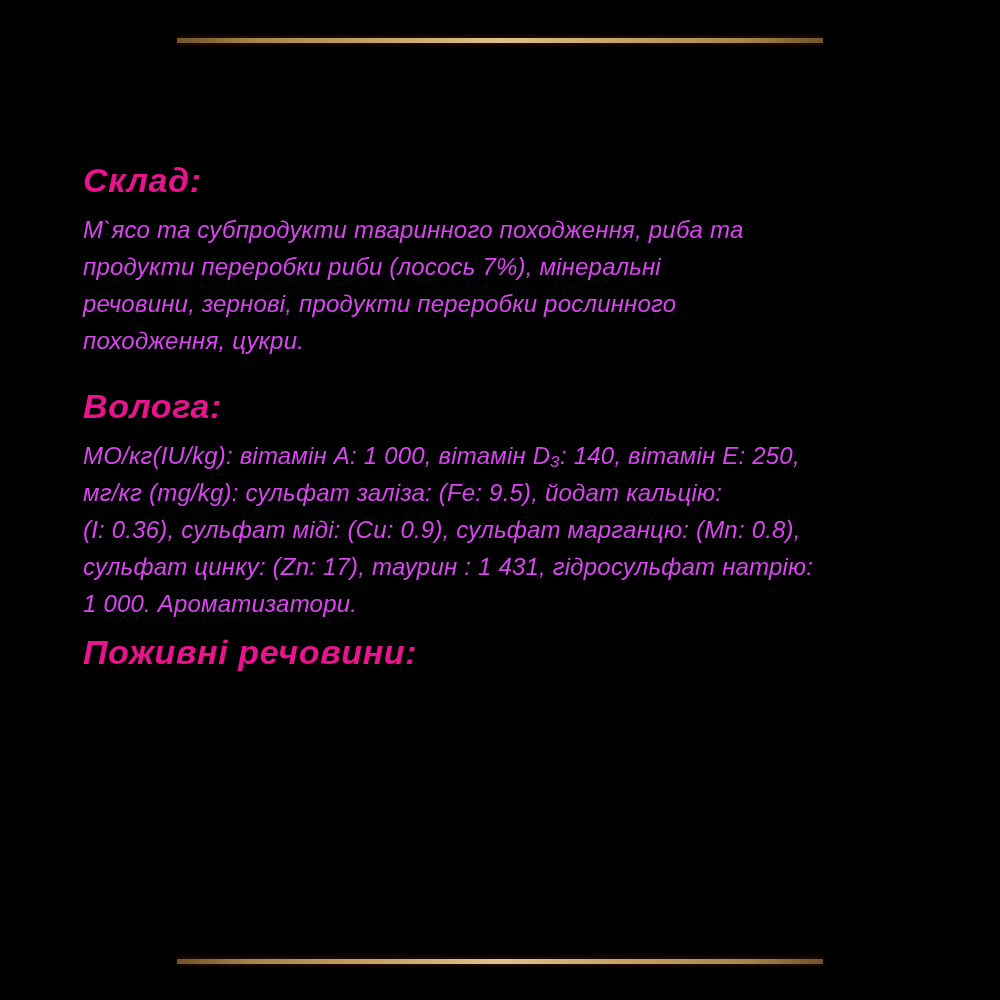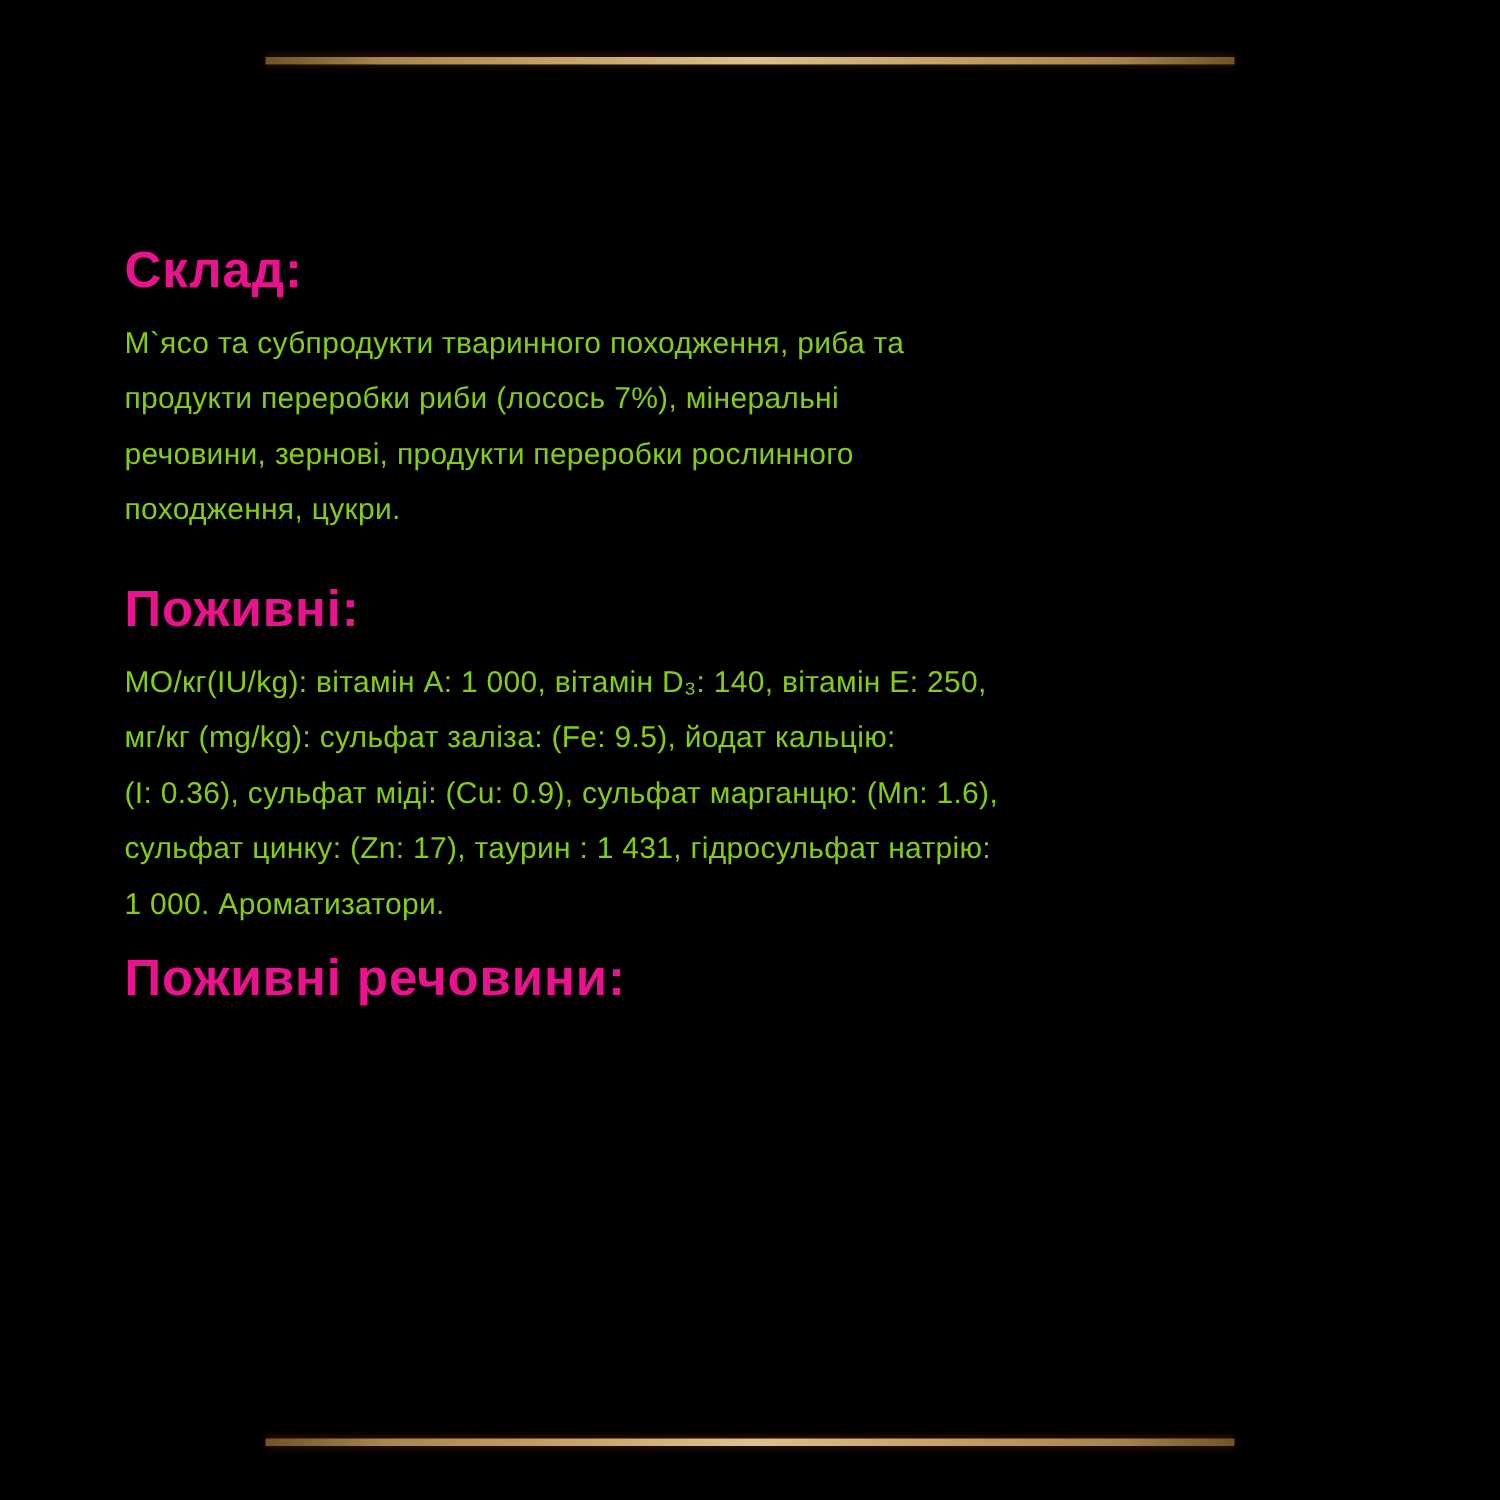--- a/index.html
+++ b/index.html
@@ -7,20 +7,21 @@
     padding: 0;
     background: #000;
   }
   .canvas {
     position: relative;
     width: 1000px;
     height: 1000px;
     background: #000000;
     overflow: hidden;
     font-family: "Liberation Sans", sans-serif;
+    font-style: italic;
   }
   .gold-bar {
     position: absolute;
     left: 177px;
     width: 646px;
     height: 5px;
     background: linear-gradient(90deg,
       #6e5427 0%, #a8854a 12%, #c5a163 30%, #ddc289 50%,
       #c5a163 70%, #a8854a 88%, #6e5427 100%);
     box-shadow: 0 -2px 4px rgba(70, 25, 10, 0.55), 0 2px 4px rgba(70, 25, 10, 0.55);
@@ -40,47 +41,47 @@
   .section h2 {
     margin: 0 0 10px 0;
     font-size: 34px;
     line-height: 41px;
     font-weight: bold;
     letter-spacing: 0.6px;
     color: #e8138d;
   }
   .section p {
     margin: 0;
-    font-size: 20px;
+    font-size: 24px;
     line-height: 37px;
     letter-spacing: 0.2px;
-    color: #84cc16;
+    color: #d946ef;
     white-space: pre-line;
   }
 </style>
 </head>
 <body>
 
 <div class="canvas">
 
   <div class="gold-bar top"></div>
 
   <div class="section s1">
     <h2>Склад:</h2>
     <p>М`ясо та субпродукти тваринного походження, риба та
 продукти переробки риби (лосось 7%), мінеральні
 речовини, зернові, продукти переробки рослинного
 походження, цукри.</p>
   </div>
 
   <div class="section s2">
-    <h2>Поживні:</h2>
+    <h2>Волога:</h2>
     <p>МО/кг(IU/kg): вітамін A: 1 000, вітамін D₃: 140, вітамін E: 250,
 мг/кг (mg/kg): сульфат заліза: (Fe: 9.5), йодат кальцію:
-(I: 0.36), сульфат міді: (Cu: 0.9), сульфат марганцю: (Mn: 1.6),
+(I: 0.36), сульфат міді: (Cu: 0.9), сульфат марганцю: (Mn: 0.8),
 сульфат цинку: (Zn: 17), таурин : 1 431, гідросульфат натрію:
 1 000. Ароматизатори.</p>
   </div>
 
   <div class="section s3">
     <h2>Поживні речовини:</h2>
   </div>
 
   <div class="gold-bar bottom"></div>
 

